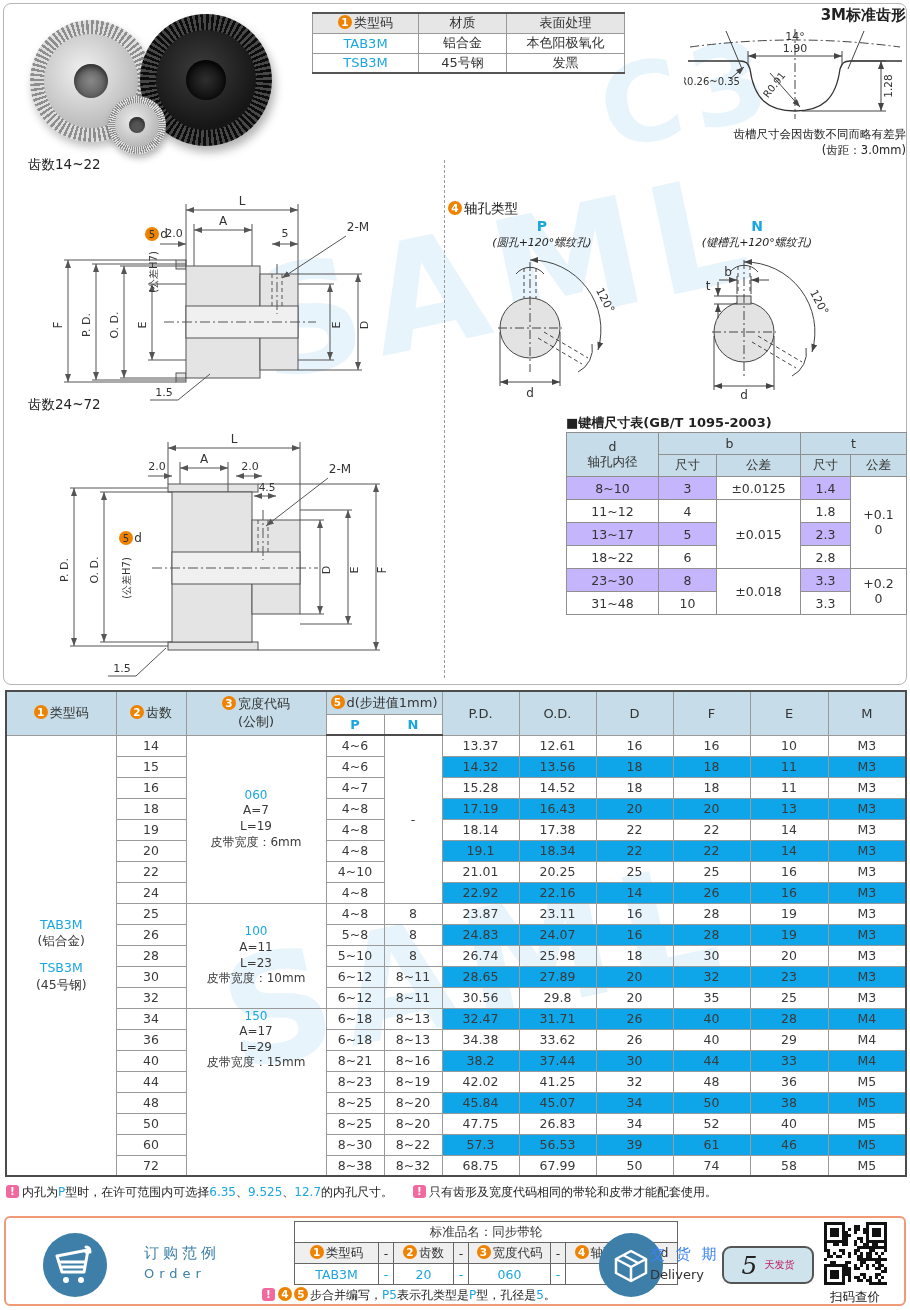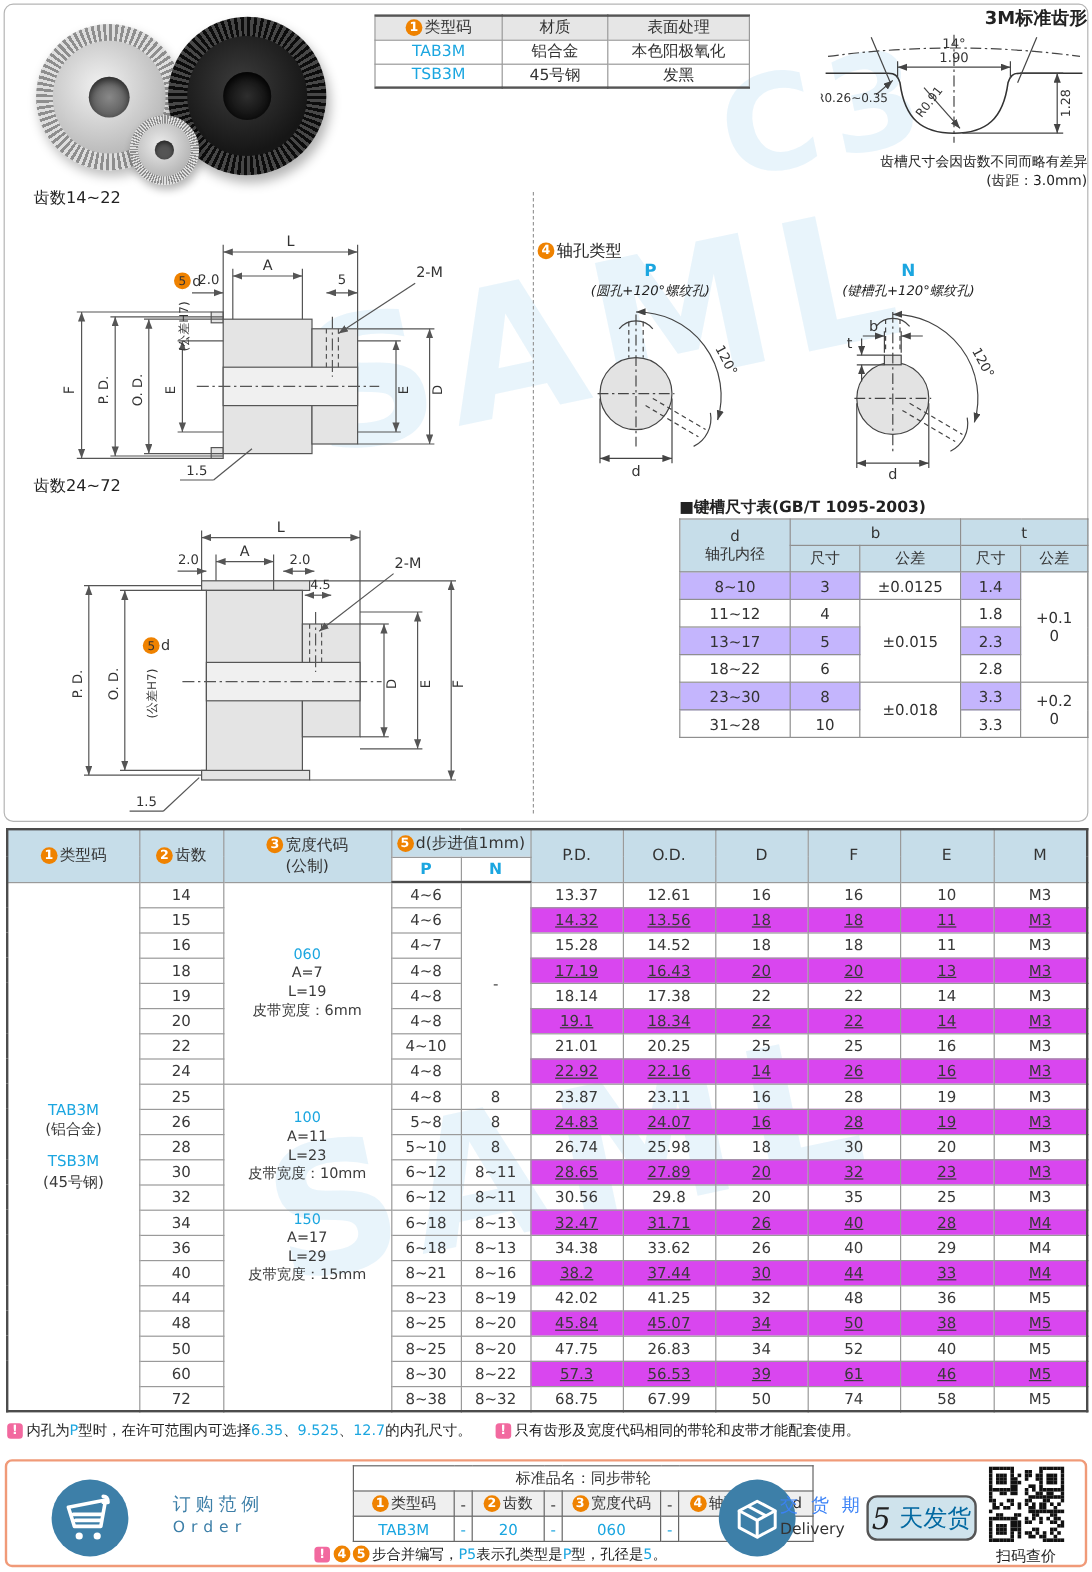--- a/index.html
+++ b/index.html
@@ -78,21 +78,21 @@
   .kstripe { background:#c4b5fd; }
   .pre { white-space:pre-line; line-height:1.15; }
 
   
   .main-table { left:5px; top:690px; width:900px; table-layout:fixed; border-collapse:collapse; border:2px solid #4c4c4c; }
   .main-table th, .main-table td { border:1px solid #9a9a9a; text-align:center; padding:0; }
   .main-table th { background:#c6dde9; font-weight:normal; font-size:13px; height:23px; }
   .main-table thead tr:last-child th { border-bottom:2px solid #4c4c4c; }
   .main-table th.pn { background:#fff; color:#1ba6e0; font-weight:bold; height:21px; }
   .main-table td { font-size:12.5px; height:21px; color:#3a3a3a; }
-  .stripe { background:#d946ef;text-decoration:underline; }
+  .stripe { background:#0ea5e9; }
   .wg div { font-size:12px; line-height:1.3; }
   .wgtop { vertical-align:top; padding-top:10px; }
   .type-cell div { font-size:12.5px; line-height:1.35; }
   .mt10 { margin-top:10px; }
 
   .notes-row { left:6px; top:1184px; width:900px; font-size:12px; color:#222; }
   .notes-row .note-item { margin-right:16px; }
 
   
   .order-frame { left:4px; top:1216px; width:902px; height:90px; border:2px solid #f09a78; border-radius:6px; background:#fff; }
@@ -101,21 +101,21 @@
   .order-table { left:258px; top:1221px; border-collapse:collapse; table-layout:fixed;margin-left:36px; }
   .order-table td { border:1px solid #666; text-align:center; font-size:12.5px; padding:0; height:21px; }
   .ot-title { font-size:13px; }
   .ot-h { background:#efefef; }
   .order-note { left:262px; top:1287px; font-size:12px; color:#222; }
   .dlv-cn { font-size:15px; color:#3b82f6; letter-spacing:3px; }
   .dlv-en { font-size:13px; color:#333; margin-top:3px; }
   .dlv-badge { left:722px; top:1246px; width:92px; height:38px; background:#cfe3ec;
     border:2px solid #555; border-radius:9px; display:flex; align-items:center; justify-content:center; gap:7px; }
   .dlv-days { font-size:25px; font-style:italic; color:#222; font-family:"DejaVu Serif","Liberation Serif",serif; }
-  .dlv-unit { font-size:20px; color:#0369a1; }
+  .dlv-unit { font-size:10px; color:#be185d; }
   .qr-label { left:810px; top:1289px; width:90px; text-align:center; font-size:12.5px; color:#222; }
 
   svg text { fill:#333; }
 </style>
 </head>
 <body>
 
 <div class="abs wm" style="left:250px;top:190px;font-size:150px;">SAML</div>
 <div class="abs wm" style="left:600px;top:30px;font-size:110px;">C3</div>
 <div class="abs wm" style="left:220px;top:880px;font-size:150px;">SAML</div>
@@ -447,21 +447,21 @@
       </tr>
       <tr>
         <td class="kc kstripe">23~30</td>
         <td class="kc kstripe">8</td>
         <td class="ktol" rowspan="2">±0.018</td>
         <td class="kc kstripe">3.3</td>
         <td class="ktol pre" rowspan="2">+0.2
 0</td>
       </tr>
       <tr>
-        <td class="kc">31~28</td>
+        <td class="kc">31~48</td>
         <td class="kc">10</td>
         <td class="kc">3.3</td>
       </tr>
     </tbody>
 </table>
 
 <table class="abs main-table">
   <colgroup>
     <col style="width:110px">
       <col style="width:70px">

